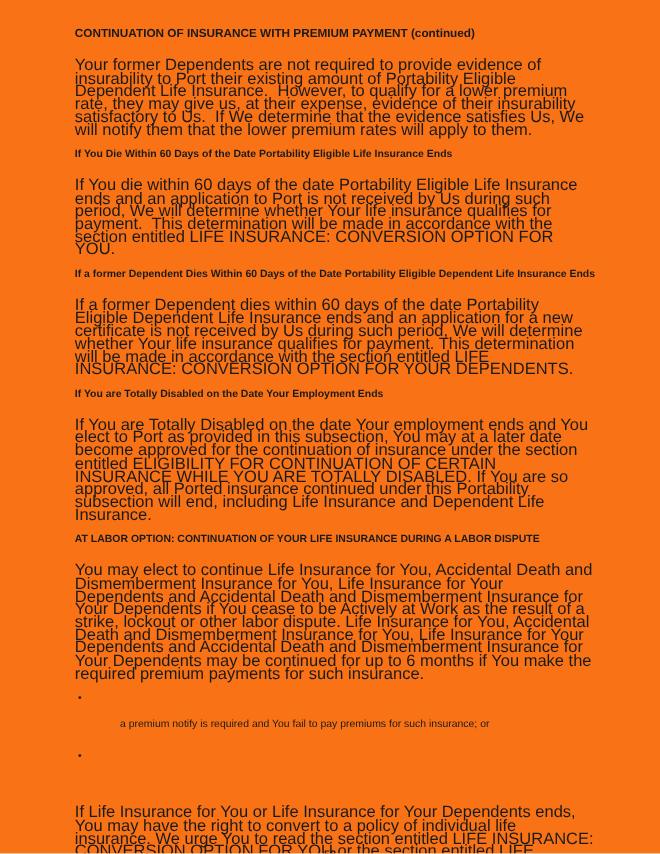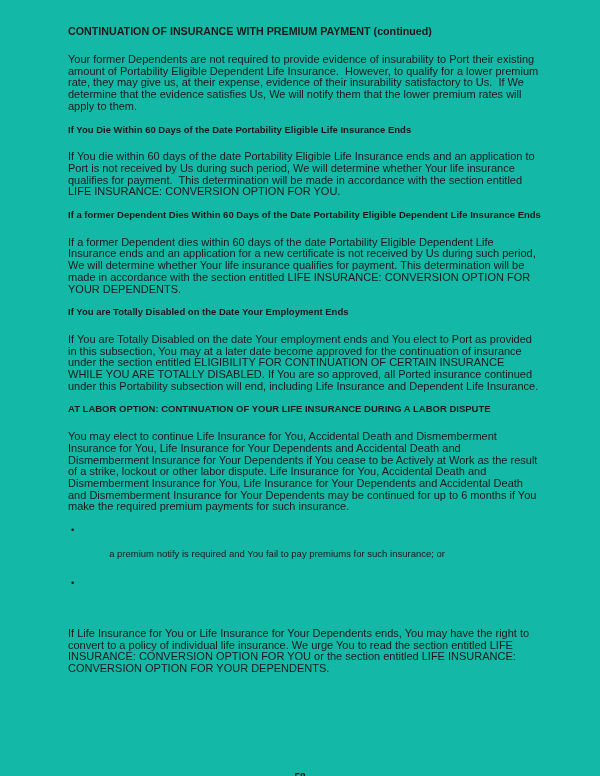--- a/index.html
+++ b/index.html
@@ -4,40 +4,40 @@
 <style>
   html, body {
     margin: 0;
     padding: 0;
     background: #fff;
   }
   .page {
     position: relative;
     width: 600px;
     height: 776px;
-    background: #14b8a6;
+    background: #f97316;
     font-family: "Liberation Sans", sans-serif;
     color: #1a1a1a;
     overflow: hidden;
   }
   .content {
     position: absolute;
     left: 68px;
     top: 25px;
     width: 473px;
   }
   .doc-title {
     font-size: 10.7px;
     font-weight: bold;
     line-height: 13px;
     margin: 0 0 13px 0;
     white-space: pre-wrap;
   }
   .para {
-    font-size: 11px;
+    font-size: 15px;
     line-height: 11.7px;
     margin: 16px 0 11px 0;
     white-space: pre-wrap;
   }
   .subhead {
     font-size: 9.5px;
     font-weight: bold;
     line-height: 11.7px;
     margin: 0 0 11px 0;
     white-space: pre-wrap;

